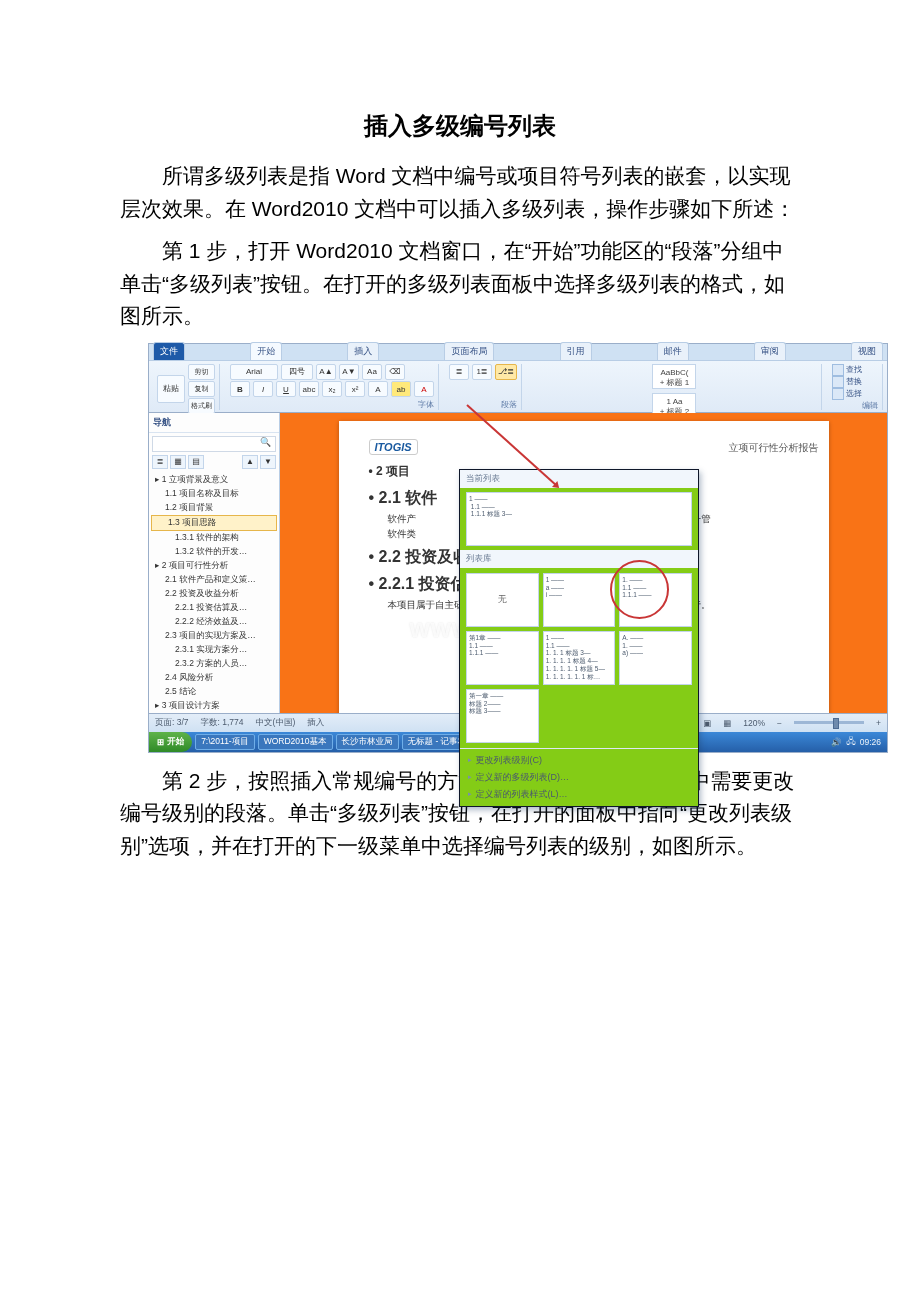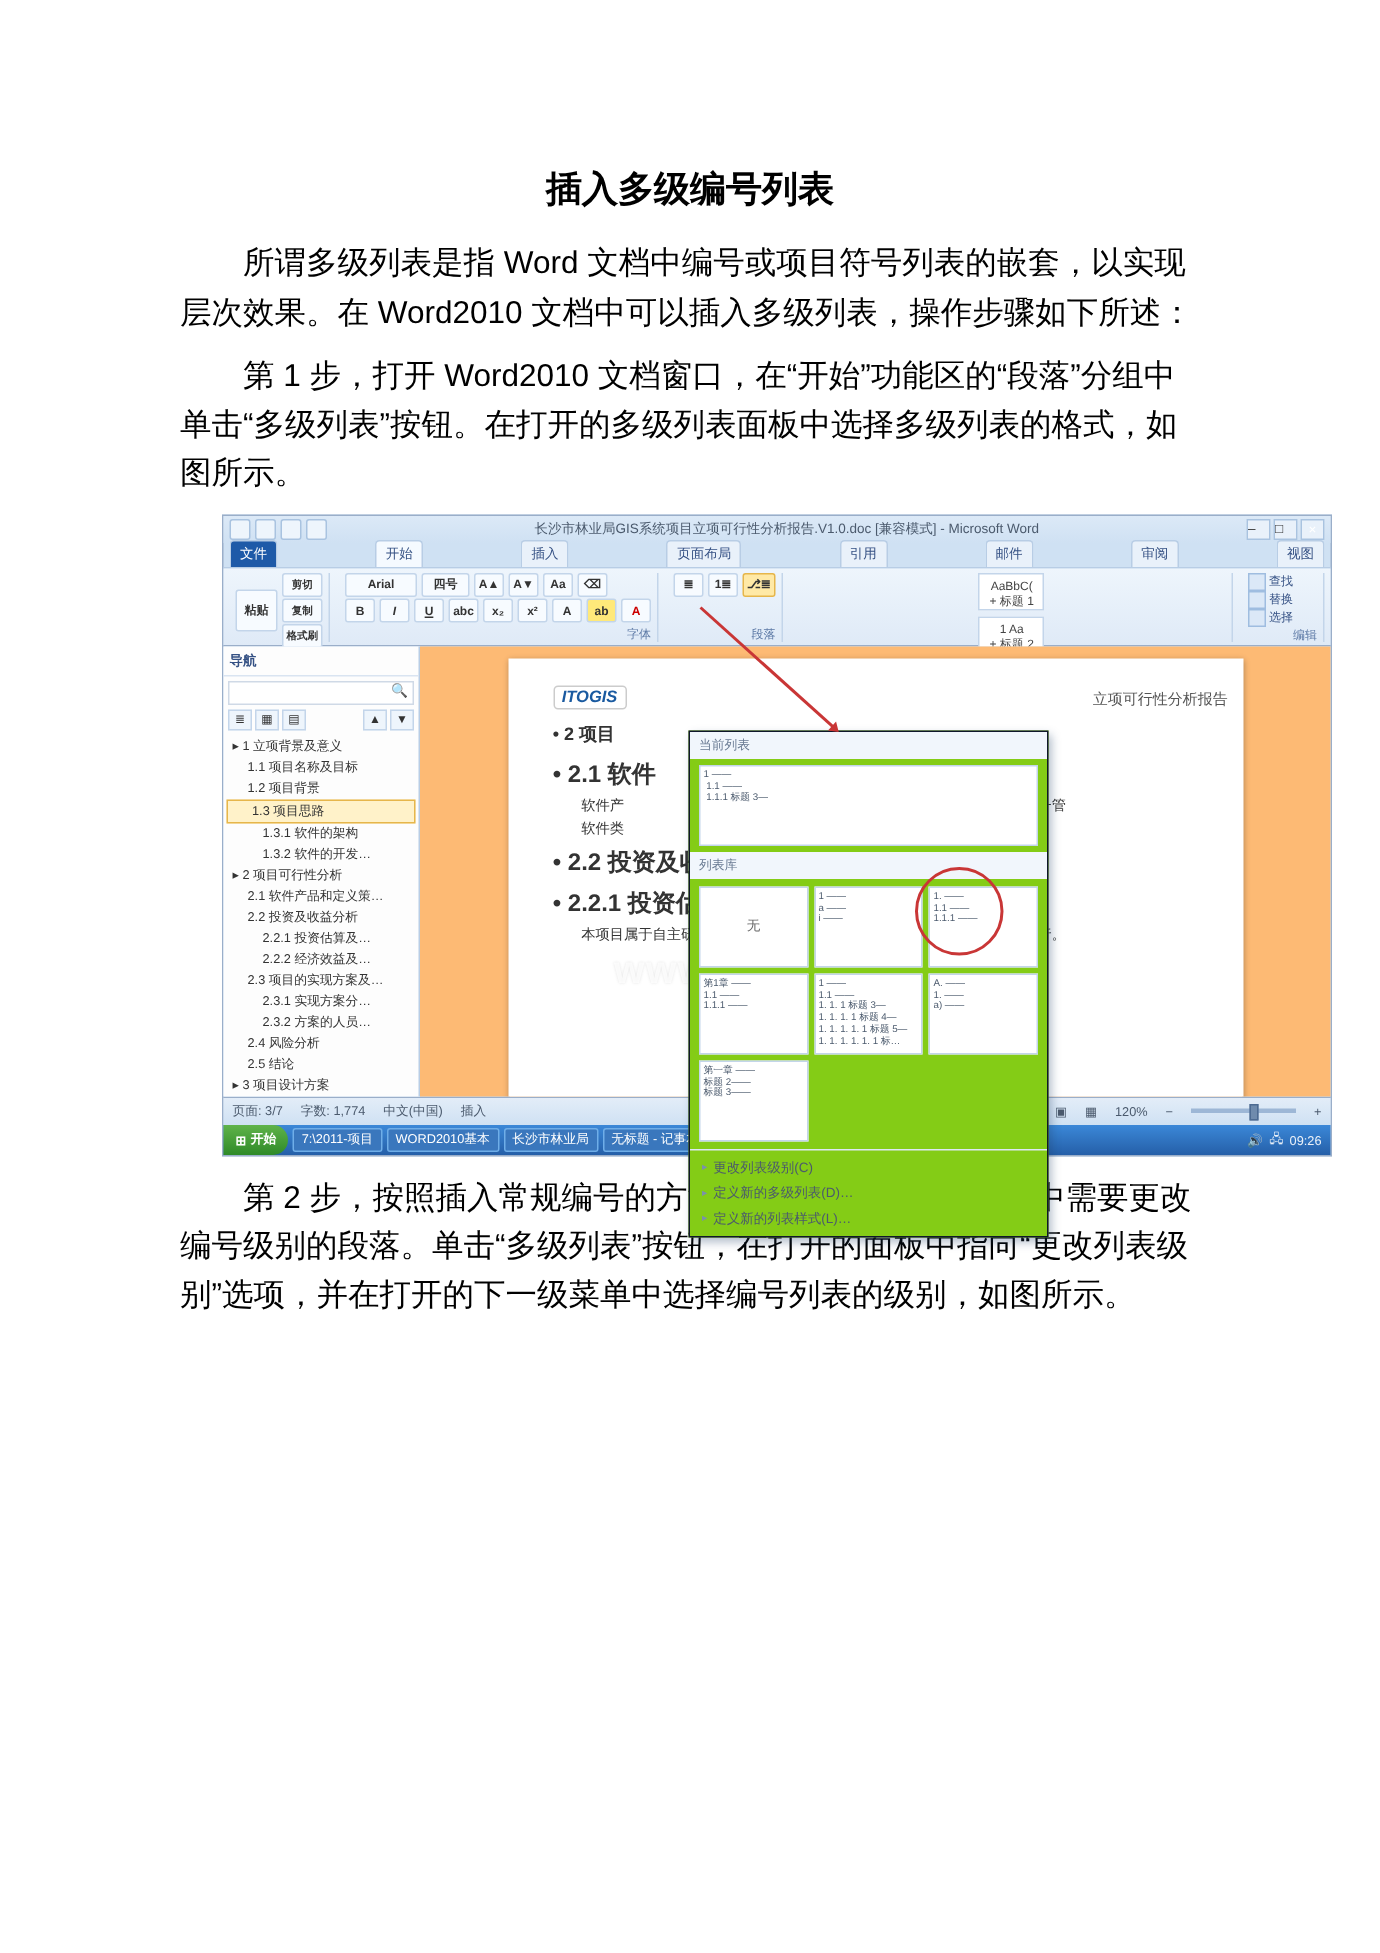--- a/index.html
+++ b/index.html
@@ -87,21 +87,21 @@
     padding: 0 4px;
     display:flex;
     flex-direction:column;
     justify-content:space-between;
   }
   .word .ribbon .group .row { display:flex; gap:3px; align-items:center; }
   .word .ribbon .btn {
     min-width:14px; height:14px;
     background:#f7fbff; border:1px solid #c3d5ea; border-radius:2px;
     display:inline-flex; align-items:center; justify-content:center;
-    font-size:8px; padding:0 2px;font-weight:bold;
+    font-size:8px; padding:0 2px;
   }
   .word .ribbon .btn.pressed { background:#ffe9a6; border-color:#e6b64b; }
   .word .ribbon .glabel { text-align:right; font-size:8px; color:#5d7aa6; }
 
   .word .ribbon .styles {
     flex:1;
     display:flex; gap:4px; align-items:center;
   }
   .word .ribbon .style-box {
     width:42px; height:34px; background:#fff; border:1px solid #c3d5ea;
@@ -140,21 +140,21 @@
     flex:1; overflow:hidden; padding:2px 0; font-size:8.5px; color:#333;
   }
   .word .sidebar .outline .lvl { padding:1px 4px; white-space:nowrap; }
   .word .sidebar .outline .l1 { padding-left:6px; }
   .word .sidebar .outline .l2 { padding-left:16px; }
   .word .sidebar .outline .l3 { padding-left:26px; }
   .word .sidebar .outline .sel { background:#fff2c9; border:1px solid #e6b64b; margin:0 2px; }
 
   .word .docarea {
     flex:1;
-    background:#fdba74;
+    background:#f97316;
     position:relative;
     padding: 8px 0 0 0;
     overflow:hidden;
   }
   .word .paper {
     width: 430px;
     margin: 0 auto;
     background:#fff;
     min-height: 280px;
     box-shadow: 0 1px 4px rgba(0,0,0,.3);
@@ -269,34 +269,20 @@
 <body>
 
 <div class="page">
   <h1 class="doc-title">插入多级编号列表</h1>
   <p class="body">所谓多级列表是指 Word 文档中编号或项目符号列表的嵌套，以实现层次效果。在 Word2010 文档中可以插入多级列表，操作步骤如下所述：</p>
   <p class="body">第 1 步，打开 Word2010 文档窗口，在“开始”功能区的“段落”分组中单击“多级列表”按钮。在打开的多级列表面板中选择多级列表的格式，如图所示。</p>
 
   <div class="screenshot-wrap">
     <div class="word">
 
-      <div class="titlebar">
-        <div class="qat">
-          <span></span>
-          <span></span>
-          <span></span>
-          <span></span>
-        </div>
-        <div class="title-text">长沙市林业局GIS系统项目立项可行性分析报告.V1.0.doc [兼容模式] - Microsoft Word</div>
-        <div class="winbtns">
-          <span>–</span>
-          <span>□</span>
-          <span class="close">×</span>
-        </div>
-      </div>
 
       <div class="tabs">
         <div class="tab file">文件</div>
         <div class="tab active">开始</div>
         <div class="tab">插入</div>
         <div class="tab">页面布局</div>
         <div class="tab">引用</div>
         <div class="tab">邮件</div>
         <div class="tab">审阅</div>
         <div class="tab">视图</div>

